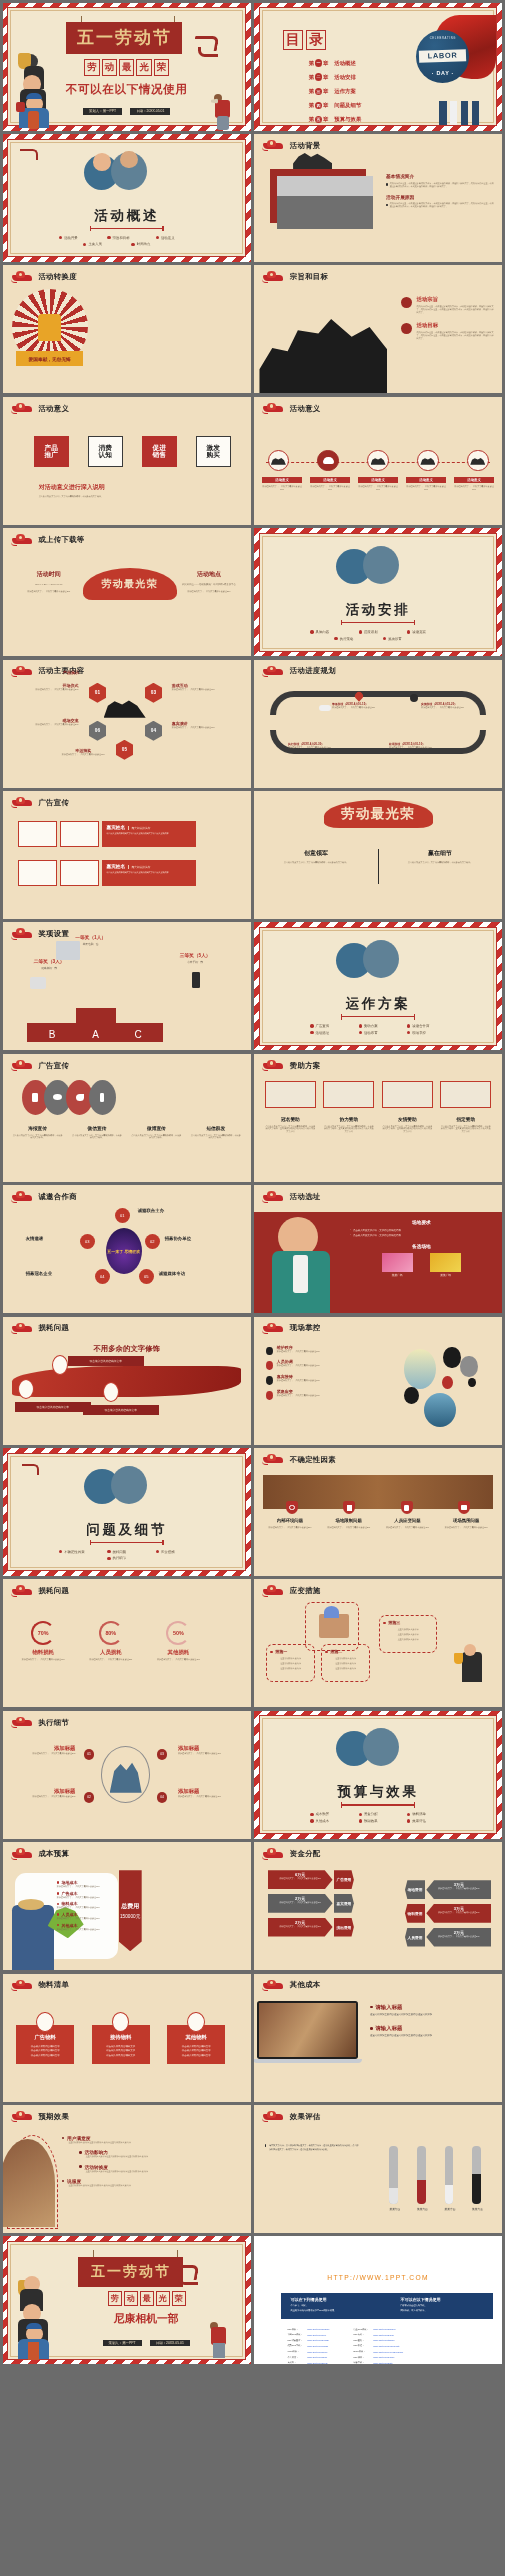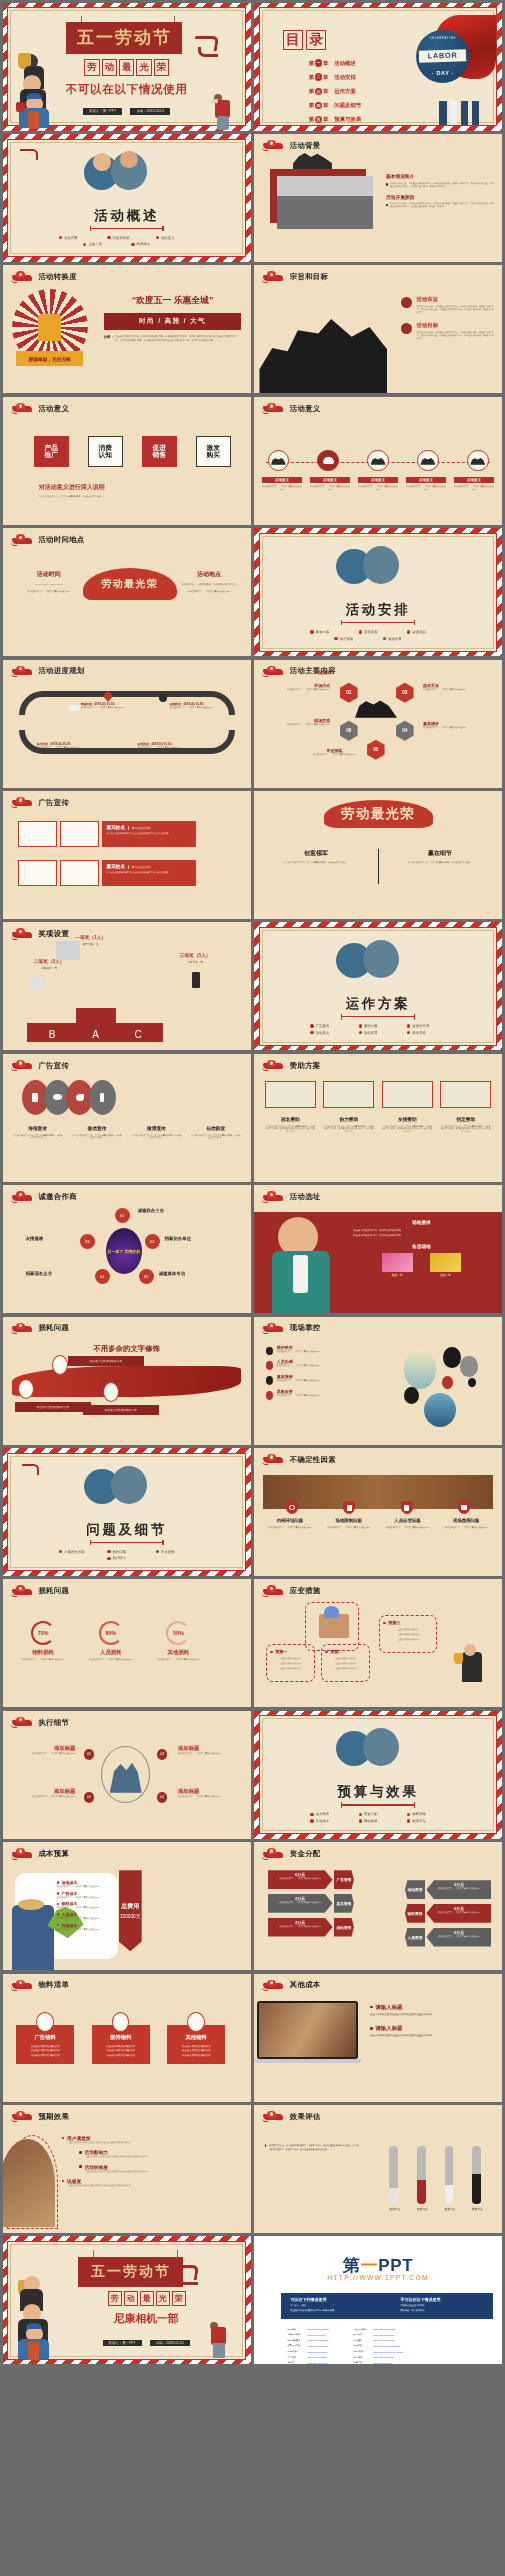--- a/index.html
+++ b/index.html
@@ -329,28 +329,20 @@
           <div class="dot"></div>
           <div class="tail"></div>
         </div>
     <div class="slide-title">活动转换度</div>
   </div>
   <div style="position:absolute;left:9.4px;top:24px;width:76px;height:76px;border-radius:50%;background:repeating-conic-gradient(#b5302b 0 9deg,#f2e7d0 9deg 18deg)"></div>
   <div style="position:absolute;left:35px;top:49px;width:23px;height:27px;background:#e8a427;border-radius:4px 4px 1.3px 1.3px"></div>
   <div style="position:absolute;left:13.5px;top:86px;width:67px;height:15px;background:#e8a427;display:flex;align-items:center;justify-content:center;color:#8e2320;font-size:4.7px;font-weight:bold">
         <span>爱国奉献，无怨无悔</span>
       </div>
-  <div style="position:absolute;left:101px;top:30px;right:9.4px">
-    <div style="font-size:8.8px;font-weight:bold;color:#8e2320;text-align:center">“欢度五一 乐惠全城”</div>
-    <div style="margin-top:5.4px;background:#8e2320;color:#f2e3c4;font-size:6.7px;font-weight:bold;text-align:center;padding:4px 0;letter-spacing:1.3px">时尚 / 高雅 / 大气</div>
-    <div style="margin-top:5.4px;display:flex;gap:1.3px">
-      <span style="font-size:3.4px;font-weight:bold;color:#2c2c2c;white-space:nowrap">诠释：</span>
-      <span class="tiny ph">点击输入简要文字介绍，文字内容需概括精炼，不用多余的文字修饰，宜简意赅的说明分项内容点击输入简要文字介绍，文字内容需概括精炼，不用多余的文字修饰点击输入简要文字介绍，文字内容需概括精炼。</span>
-    </div>
-  </div>
 </div>
 
 <div class="slide">
   <div class="title-bar">
     <div class="stamp">
           <div class="blob"></div>
           <div class="blob2"></div>
           <div class="dot"></div>
           <div class="tail"></div>
         </div>
@@ -462,21 +454,21 @@
 </div>
 
 <div class="slide">
   <div class="title-bar">
     <div class="stamp">
           <div class="blob"></div>
           <div class="blob2"></div>
           <div class="dot"></div>
           <div class="tail"></div>
         </div>
-    <div class="slide-title">活动时间地点</div>
+    <div class="slide-title">或上传下载等</div>
   </div>
   <div style="position:absolute;left:80px;top:40px;width:94px;height:32px;background:#c0392b;border-radius:50% 50% 10% 10%/70% 70% 20% 20%;display:flex;align-items:center;justify-content:center;color:#f2e3c4;font-size:10px;font-weight:bold;letter-spacing:1.3px">
         <span>劳动最光荣</span>
       </div>
   <div style="position:absolute;left:15px;top:42px;width:62px;text-align:center">
     <div style="font-size:6px;font-weight:bold;color:#8e2320">活动时间</div>
     <div class="tiny ph" style="margin-top:3.4px">20XX.4.20——20XX.5.10</div>
     <div class="xtiny ph" style="margin-top:3.4px">添加适当的文字，一页的文字最好不要超过200</div>
   </div>
   <div style="position:absolute;right:10.8px;top:42px;width:62px;text-align:center">
@@ -519,20 +511,71 @@
 </div>
 
 <div class="slide">
   <div class="title-bar">
     <div class="stamp">
           <div class="blob"></div>
           <div class="blob2"></div>
           <div class="dot"></div>
           <div class="tail"></div>
         </div>
+    <div class="slide-title">活动主要内容</div>
+  </div>
+  <div style="position:absolute;left:101px;top:38px;width:42px;height:20px;background:#1c1c1c;clip-path:polygon(0 100%,10% 40%,26% 18%,44% 34%,60% 14%,80% 40%,100% 100%)"></div>
+  <div class="hex r" style="position:absolute;left:86px;top:23px">
+        <span>01</span>
+      </div>
+  <div class="hex g" style="position:absolute;left:86px;top:61px">
+        <span>06</span>
+      </div>
+  <div class="hex r" style="position:absolute;left:142px;top:23px">
+        <span>03</span>
+      </div>
+  <div class="hex g" style="position:absolute;left:142px;top:61px">
+        <span>04</span>
+      </div>
+  <div class="hex r" style="position:absolute;left:113px;top:80px">
+        <span>05</span>
+      </div>
+  <div style="position:absolute;left:10.8px;top:23px;width:65px;text-align:right">
+        <div style="font-size:4px;font-weight:bold;color:#8e2320">开场仪式</div>
+        <div class="xtiny ph">添加适当的文字，一页的文字最好不要超过200</div>
+      </div>
+  <div style="position:absolute;left:10.8px;top:58px;width:65px;text-align:right">
+        <div style="font-size:4px;font-weight:bold;color:#8e2320">现场交流</div>
+        <div class="xtiny ph">添加适当的文字，一页的文字最好不要超过200</div>
+      </div>
+  <div style="position:absolute;left:169px;top:23px;width:70px">
+        <div style="font-size:4px;font-weight:bold;color:#8e2320">游戏互动</div>
+        <div class="xtiny ph">添加适当的文字，一页的文字最好不要超过200</div>
+      </div>
+  <div style="position:absolute;left:169px;top:61px;width:70px">
+        <div style="font-size:4px;font-weight:bold;color:#8e2320">嘉宾演讲</div>
+        <div class="xtiny ph">添加适当的文字，一页的文字最好不要超过200</div>
+      </div>
+  <div style="position:absolute;left:50px;top:88px;width:61px;text-align:center">
+        <div style="font-size:4px;font-weight:bold;color:#8e2320">幸运抽奖</div>
+        <div class="xtiny ph">添加适当的文字，一页的文字最好不要超过200</div>
+      </div>
+  <div style="position:absolute;left:9.4px;top:10.8px;width:67px">
+        <div style="font-size:4px;font-weight:bold;color:#8e2320;text-align:right">产品展示</div>
+      </div>
+</div>
+
+<div class="slide">
+  <div class="title-bar">
+    <div class="stamp">
+          <div class="blob"></div>
+          <div class="blob2"></div>
+          <div class="dot"></div>
+          <div class="tail"></div>
+        </div>
     <div class="slide-title">活动进度规划</div>
   </div>
   <div style="position:absolute;left:16px;top:31px;right:16px;height:24px;border:6px solid #3a3a3a;border-radius:27px 27px 0 0;border-bottom:none"></div>
   <div style="position:absolute;left:16px;top:70px;right:16px;height:24px;border:6px solid #3a3a3a;border-radius:0 0 27px 27px;border-top:none"></div>
   <div style="position:absolute;left:101px;top:32px;width:8px;height:8px;border-radius:50% 50% 50% 0;background:#c0392b;transform:rotate(-45deg)"></div>
   <div style="position:absolute;left:156px;top:34px;width:8px;height:8px;border-radius:50%;background:#2c2c2c"></div>
   <div style="position:absolute;left:65px;top:45px;width:12px;height:6px;background:#f0f0f0;border-radius:6px"></div>
   <div style="position:absolute;left:78px;top:42px;width:54px">
         <div style="font-size:2.8px;font-weight:bold;color:#8e2320">筹备阶段（20XX.4月10-15）</div>
         <div class="xtiny ph">添加适当的文字，一页的文字最好不要超过200</div>
@@ -541,71 +584,20 @@
         <div style="font-size:2.8px;font-weight:bold;color:#8e2320">实施阶段（20XX.4月15-20）</div>
         <div class="xtiny ph">添加适当的文字，一页的文字最好不要超过200</div>
       </div>
   <div style="position:absolute;left:34px;top:82px;width:58px">
         <div style="font-size:2.8px;font-weight:bold;color:#8e2320">执行阶段（20XX.4月20-30）</div>
         <div class="xtiny ph">添加适当的文字，一页的文字最好不要超过200</div>
       </div>
   <div style="position:absolute;left:135px;top:82px;width:58px">
         <div style="font-size:2.8px;font-weight:bold;color:#8e2320">收尾阶段（20XX.5月01-10）</div>
         <div class="xtiny ph">添加适当的文字，一页的文字最好不要超过200</div>
-      </div>
-</div>
-
-<div class="slide">
-  <div class="title-bar">
-    <div class="stamp">
-          <div class="blob"></div>
-          <div class="blob2"></div>
-          <div class="dot"></div>
-          <div class="tail"></div>
-        </div>
-    <div class="slide-title">活动主要内容</div>
-  </div>
-  <div style="position:absolute;left:101px;top:38px;width:42px;height:20px;background:#1c1c1c;clip-path:polygon(0 100%,10% 40%,26% 18%,44% 34%,60% 14%,80% 40%,100% 100%)"></div>
-  <div class="hex r" style="position:absolute;left:86px;top:23px">
-        <span>01</span>
-      </div>
-  <div class="hex g" style="position:absolute;left:86px;top:61px">
-        <span>06</span>
-      </div>
-  <div class="hex r" style="position:absolute;left:142px;top:23px">
-        <span>03</span>
-      </div>
-  <div class="hex g" style="position:absolute;left:142px;top:61px">
-        <span>04</span>
-      </div>
-  <div class="hex r" style="position:absolute;left:113px;top:80px">
-        <span>05</span>
-      </div>
-  <div style="position:absolute;left:10.8px;top:23px;width:65px;text-align:right">
-        <div style="font-size:4px;font-weight:bold;color:#8e2320">开场仪式</div>
-        <div class="xtiny ph">添加适当的文字，一页的文字最好不要超过200</div>
-      </div>
-  <div style="position:absolute;left:10.8px;top:58px;width:65px;text-align:right">
-        <div style="font-size:4px;font-weight:bold;color:#8e2320">现场交流</div>
-        <div class="xtiny ph">添加适当的文字，一页的文字最好不要超过200</div>
-      </div>
-  <div style="position:absolute;left:169px;top:23px;width:70px">
-        <div style="font-size:4px;font-weight:bold;color:#8e2320">游戏互动</div>
-        <div class="xtiny ph">添加适当的文字，一页的文字最好不要超过200</div>
-      </div>
-  <div style="position:absolute;left:169px;top:61px;width:70px">
-        <div style="font-size:4px;font-weight:bold;color:#8e2320">嘉宾演讲</div>
-        <div class="xtiny ph">添加适当的文字，一页的文字最好不要超过200</div>
-      </div>
-  <div style="position:absolute;left:50px;top:88px;width:61px;text-align:center">
-        <div style="font-size:4px;font-weight:bold;color:#8e2320">幸运抽奖</div>
-        <div class="xtiny ph">添加适当的文字，一页的文字最好不要超过200</div>
-      </div>
-  <div style="position:absolute;left:9.4px;top:10.8px;width:67px">
-        <div style="font-size:4px;font-weight:bold;color:#8e2320;text-align:right">产品展示</div>
       </div>
 </div>
 
 <div class="slide">
   <div class="title-bar">
     <div class="stamp">
           <div class="blob"></div>
           <div class="blob2"></div>
           <div class="dot"></div>
           <div class="tail"></div>
@@ -1462,23 +1454,20 @@
     <div style="position:absolute;left:18px;top:81px;width:16px;height:6px;background:#2c5f9e;border-radius:6px 6px 0 0"></div>
     <div style="position:absolute;left:9.4px;top:97px;width:31px;height:20px;background:#3a6ea5;border-radius:5.4px 5.4px 0 0"></div>
     <div style="position:absolute;left:20px;top:100px;width:10.8px;height:17.5px;background:#c9552d"></div>
     <div style="position:absolute;right:27px;top:80px;width:8px;height:8px;border-radius:50%;background:#8a5a3a"></div>
     <div style="position:absolute;right:19px;top:85px;width:15px;height:17.5px;background:#b5302b;border-radius:2.7px"></div>
     <div style="position:absolute;right:20px;top:101px;width:12px;height:15px;background:#7f8c9a"></div>
   </div>
 </div>
 
 <div class="slide brand">
-  <div class="logo">
-    <span>第</span><span class="dash">一</span><span>PPT</span>
-  </div>
   <div class="url">HTTP://WWW.1PPT.COM</div>
   <div class="navy">
     <div style="flex:1">
       <div style="font-size:4px;font-weight:bold">可以在下列情况使用</div>
       <div style="font-size:2.2px;margin-top:2px">个人学习、研究。</div>
       <div style="font-size:2.2px;margin-top:1.3px">商业展示中的内容用于演示区PPT模版中使用。</div>
     </div>
     <div style="flex:1">
       <div style="font-size:4px;font-weight:bold">不可以在以下情况使用</div>
       <div style="font-size:2.2px;margin-top:2px">目标形式的会进行曝下载。</div>

